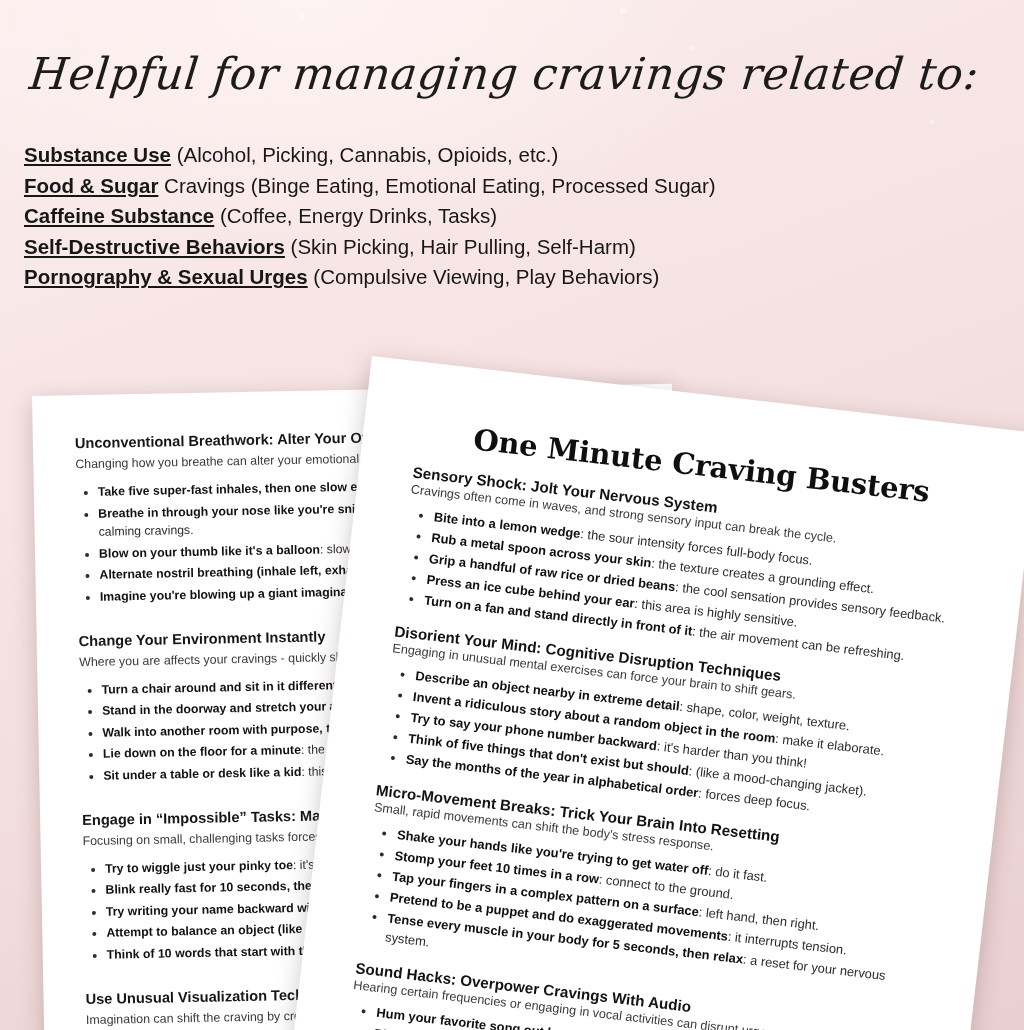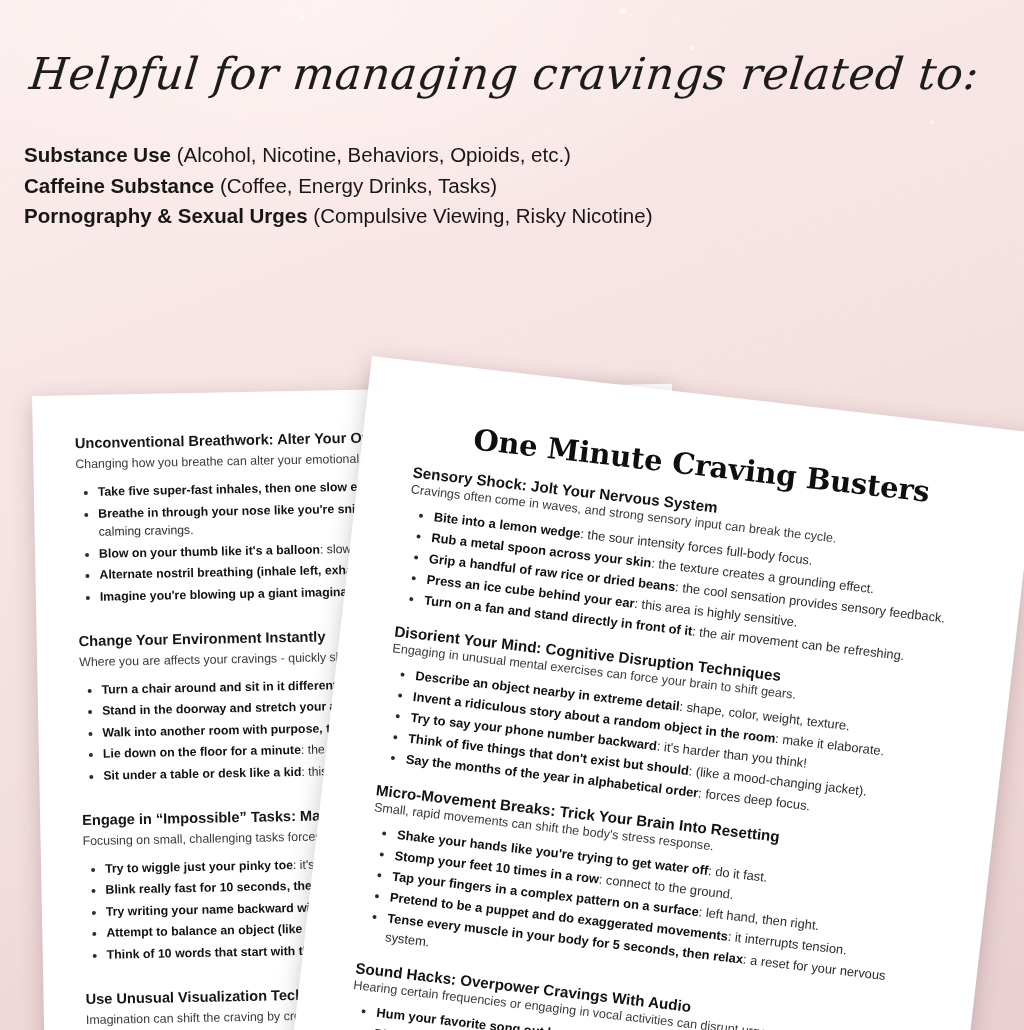--- a/index.html
+++ b/index.html
@@ -52,20 +52,21 @@
     width: 960px;
   }
   .cat-line {
     font-size: 20.5px;
     line-height: 30.6px;
     color: #171717;
     white-space: nowrap;
   }
   .cat-line b {
     font-weight: 700;
+    text-decoration: underline;
   }
   .cat-line span.rest {
     font-weight: 400;
   }
 
   
   .sheet {
     position: absolute;
     background: #ffffff;
     box-shadow: 0 6px 22px rgba(90,60,60,0.28);
@@ -169,23 +170,25 @@
   <div class="bg-sparkle" style="left:300px;top:14px;width:5px;height:5px;"></div>
   <div class="bg-sparkle" style="left:352px;top:30px;width:3px;height:3px;"></div>
   <div class="bg-sparkle" style="left:620px;top:8px;width:6px;height:6px;"></div>
   <div class="bg-sparkle" style="left:690px;top:46px;width:4px;height:4px;"></div>
   <div class="bg-sparkle" style="left:930px;top:120px;width:4px;height:4px;"></div>
 </div>
 
 <div class="headline">Helpful for managing cravings related to:</div>
 
 <div class="cat-list">
-    <div class="cat-line"><b>Substance Use</b><span class="rest"> (Alcohol, Nicotine, Behaviors, Opioids, etc.)</span></div>
+    <div class="cat-line"><b>Substance Use</b><span class="rest"> (Alcohol, Picking, Cannabis, Opioids, etc.)</span></div>
+    <div class="cat-line"><b>Food &amp; Sugar</b><span class="rest"> Cravings (Binge Eating, Emotional Eating, Processed Sugar)</span></div>
     <div class="cat-line"><b>Caffeine Substance</b><span class="rest"> (Coffee, Energy Drinks, Tasks)</span></div>
-    <div class="cat-line"><b>Pornography &amp; Sexual Urges</b><span class="rest"> (Compulsive Viewing, Risky Nicotine)</span></div>
+    <div class="cat-line"><b>Self-Destructive Behaviors</b><span class="rest"> (Skin Picking, Hair Pulling, Self-Harm)</span></div>
+    <div class="cat-line"><b>Pornography &amp; Sexual Urges</b><span class="rest"> (Compulsive Viewing, Play Behaviors)</span></div>
   </div>
 
 <div class="sheet" id="sheet-left">
   <div class="pad">
       <div class="l-h">Unconventional Breathwork: Alter Your Oxygen Intake</div>
       <div class="l-sub">Changing how you breathe can alter your emotional state quickly.</div>
       <ul class="l-ul">
         <li><b>Take five super-fast inhales, then one slow exhale</b><span>: this resets your nervous system.</span></li>
         <li><b>Breathe in through your nose like you're sniffing a flower, then sigh out loudly</b><span>: this soothes calming cravings.</span></li>
         <li><b>Blow on your thumb like it's a balloon</b><span>: slows your heart rate.</span></li>

